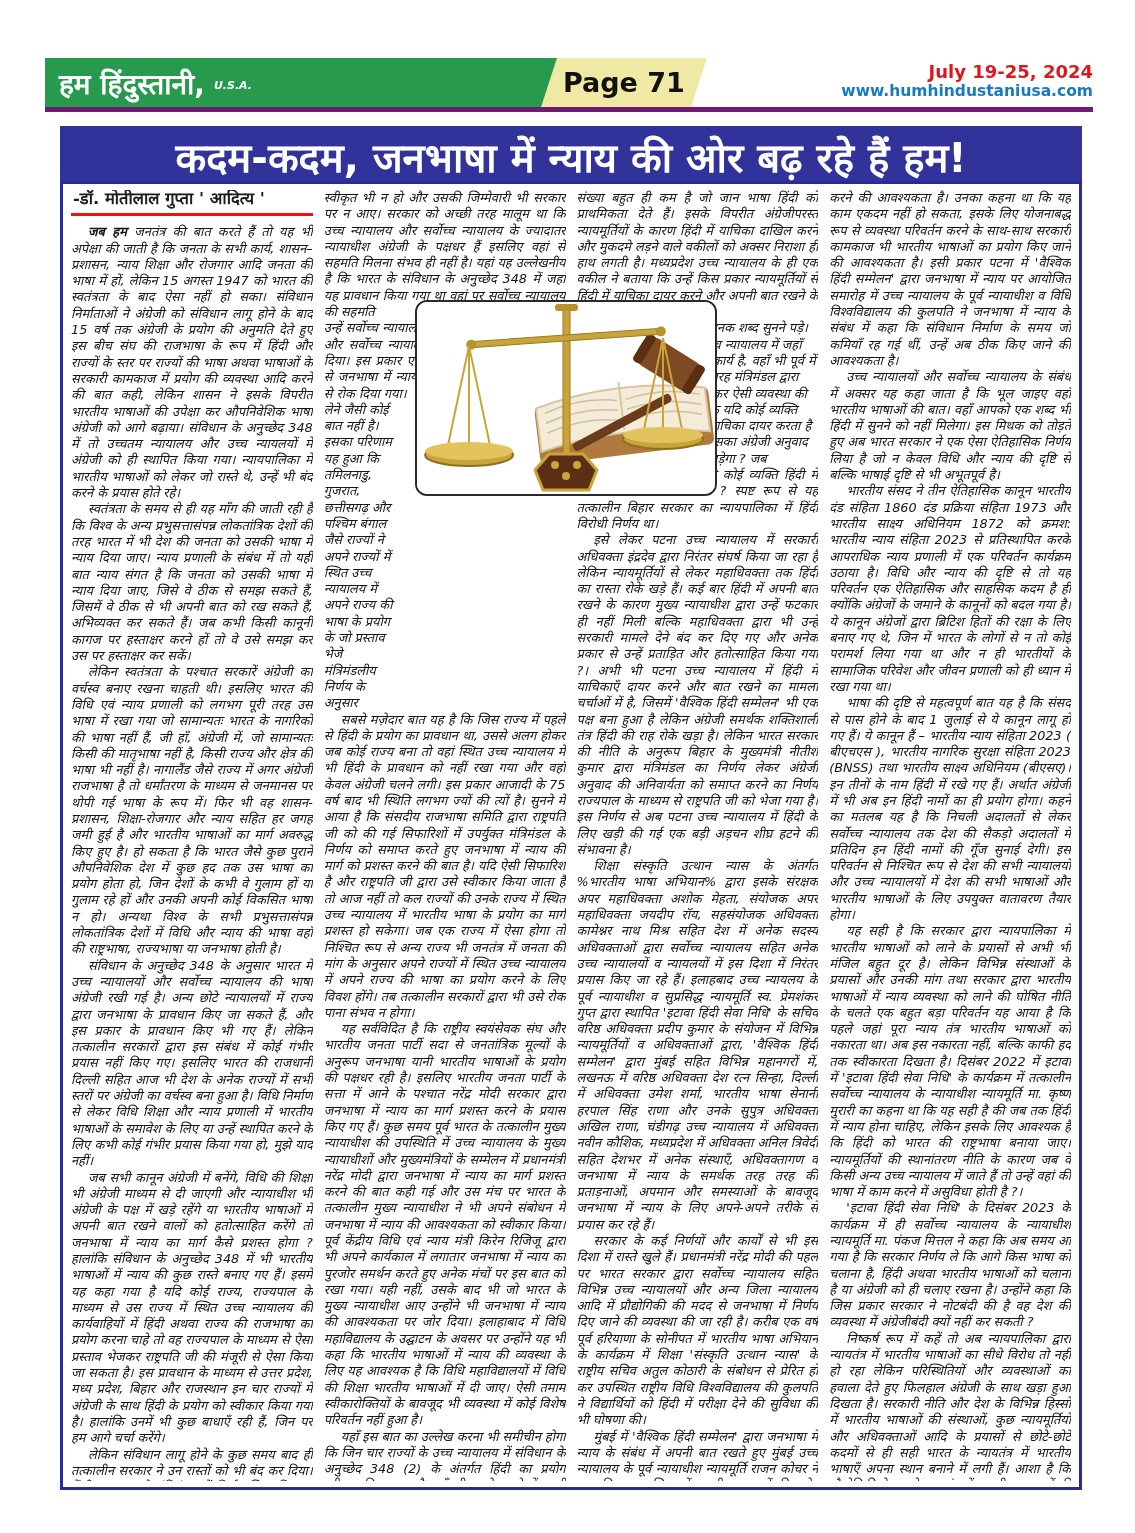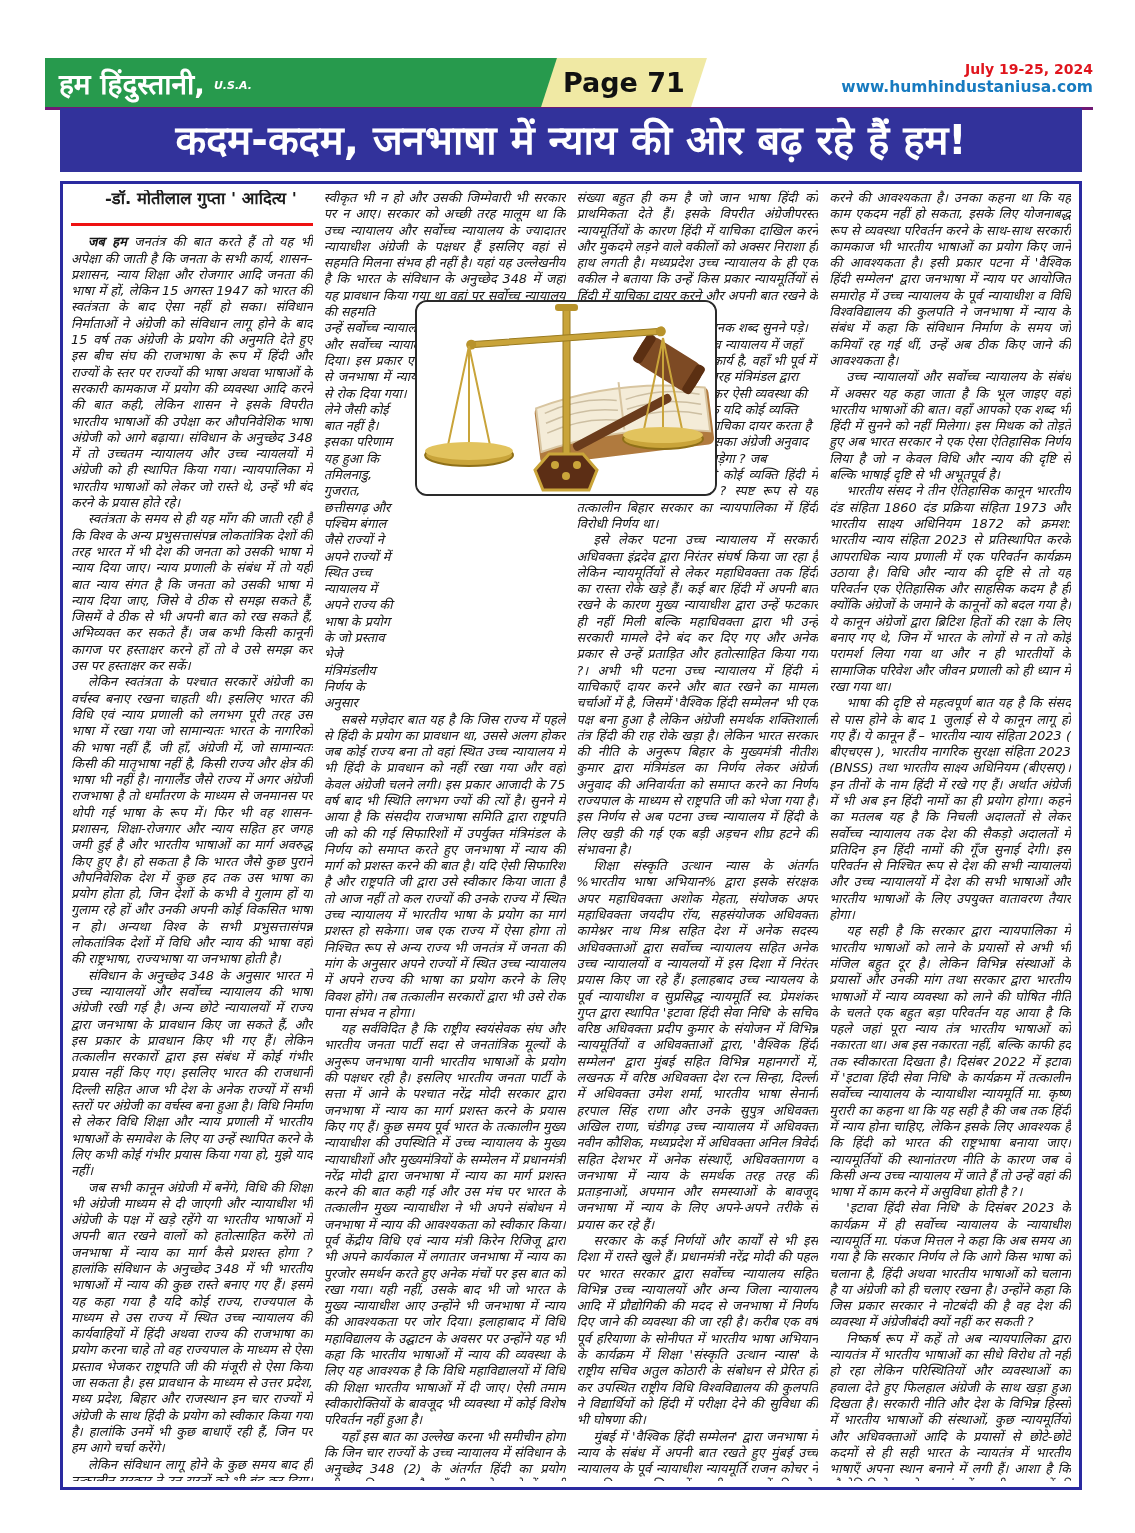--- a/index.html
+++ b/index.html
@@ -1,48 +1,48 @@
 <!DOCTYPE html>
 <html style="--green: #279a4d; --khaki: #f0e9a4; --red: #e0151d; --red2: #ee1111; --blue: #177bc0; --navy: #32329b; --frame: #2a2aa0;"><head>
 <meta charset="utf-8">
 <style>
   html,body { margin:0; padding:0; background:#e8e8e8; }
   .page { width:1135px; height:1533px; background:#ffffff; position:relative;
           font-family:"DejaVu Sans","Liberation Sans",sans-serif; margin:0 auto; overflow:hidden; }
 
   
   .header { position:absolute; left:45px; right:42px; top:58px; height:49px;
-            border-bottom:3px solid #701a75; display:flex; align-items:stretch; }
+            border-bottom:5px solid #701a75; display:flex; align-items:stretch; }
   .brand { background:var(--green); color:#fff; width:500px; display:flex; align-items:center;
            padding-left:14px; gap:9px; }
   .brand-name { font-size:28px; font-weight:bold; white-space:nowrap; }
   .brand-region { font-size:11px; font-weight:bold; font-style:italic; padding-top:6px; }
   .pagebadge { background:var(--khaki); transform:skewX(-18deg); margin-left:-10px; width:150px;
                display:flex; align-items:center; justify-content:center; }
   .pagebadge-text { transform:skewX(18deg); font-size:27px; font-weight:bold; color:#111; }
   .header-right { flex:1; text-align:right; line-height:1.18; padding-top:3px; }
-  .date { color:var(--red); font-weight:bold; font-size:14px; }
+  .date { color:var(--red); font-weight:bold; font-size:18px; }
   .website { color:var(--blue); font-weight:bold; font-size:15.5px; }
 
   
-  .headline { position:absolute; left:60px; right:53px; top:108px; height:64px;
+  .headline { position:absolute; left:60px; right:53px; top:126px; height:64px;
               background:var(--navy); color:#fff; text-align:center; font-weight:bold;
               font-size:40px; line-height:64px; white-space:nowrap; overflow:hidden; }
 
   
   .article { position:absolute; left:60px; right:53px; top:181px; bottom:43px;
              border:3px solid var(--frame); padding:6px 8px; background:#fff; }
   .cols { display:flex; gap:11px; height:100%; overflow:hidden; }
   .col { flex:1; min-width:0; overflow:hidden; text-align:justify; font-size:12.8px;
          line-height:16.3px; color:#141414; }
   .para { margin:0; text-indent:17px;font-style:italic; }
   .para.noindent { text-indent:0; }
   .para.narrow-right { margin-right:172px; text-align:left; text-indent:0; }
   .para.narrow-left  { margin-left:96px;  text-align:left; text-indent:0; }
-  .byline { font-size:16.5px; font-weight:bold; color:#1c1c1c; padding:1px 0 16px 2px;margin-left:32px; }
+  .byline { font-size:16.5px; font-weight:bold; color:#1c1c1c; padding:1px 0 6px 2px; }
   .byline-rule { height:3px; background:var(--red2); margin-bottom:8px; }
 
   
   .photo { position:absolute; left:352px; top:116px; width:298px; height:192px;
            background:#fff; border:2px solid #2a2a2a; border-radius:12px; z-index:5; overflow:hidden; }
   .photo svg { display:block; }
 </style>
 </head>
 <body>
 

